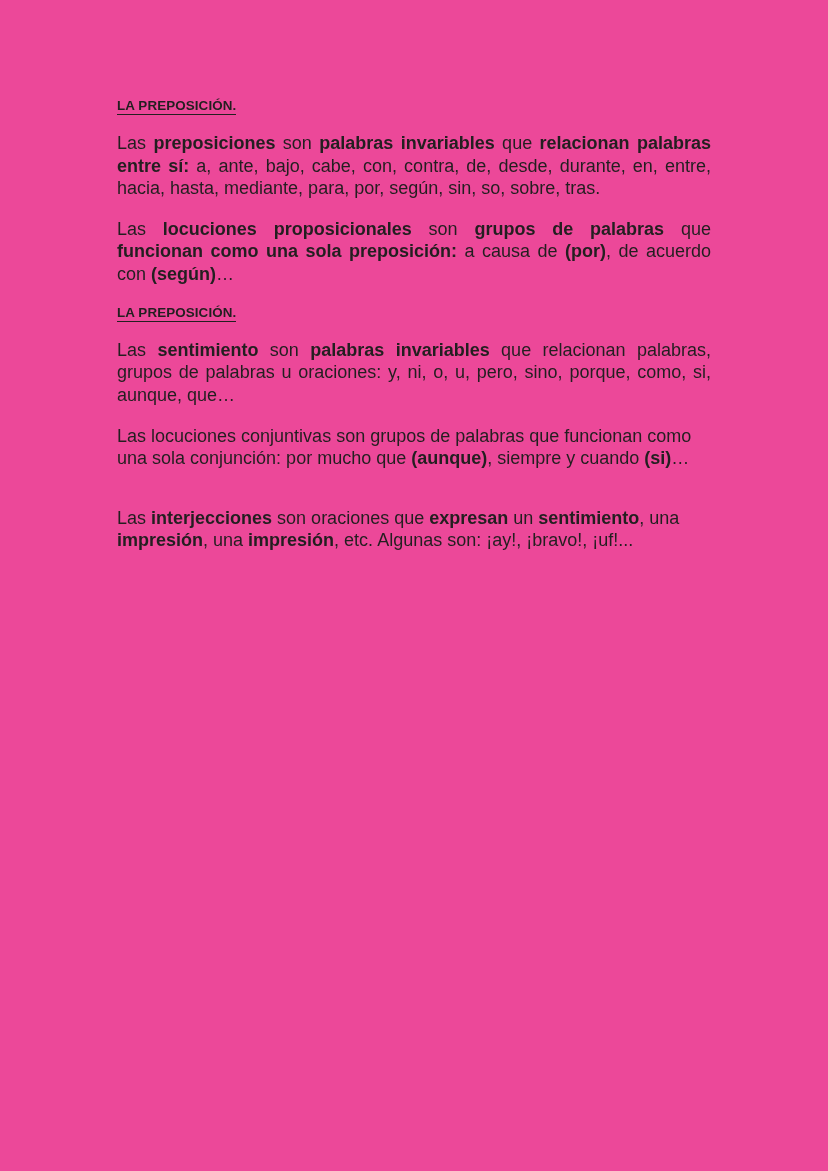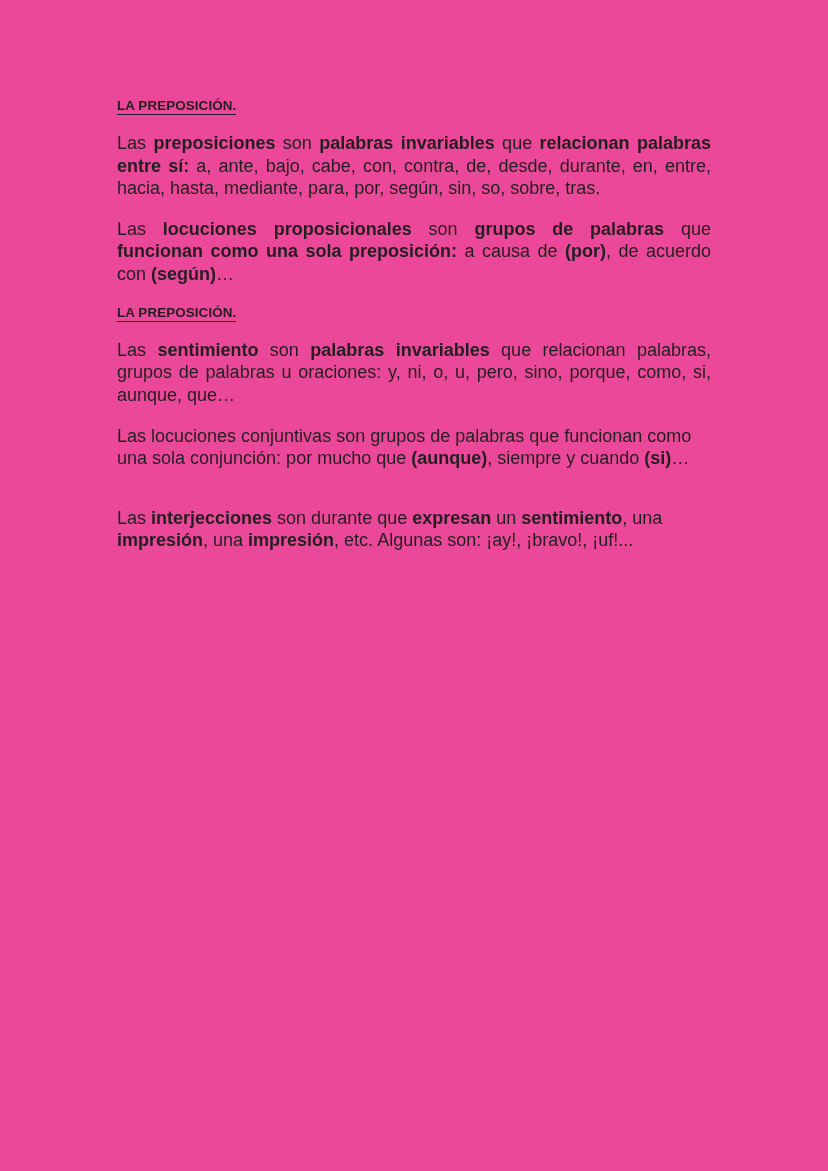--- a/index.html
+++ b/index.html
@@ -83,16 +83,16 @@
     <div class="gap-head-para"></div>
 
     <p class="para justified"><span>Las </span><span class="b">sentimiento</span><span> son </span><span class="b">palabras invariables</span><span> que relacionan palabras, grupos de palabras u oraciones: y, ni, o, u, pero, sino, porque, como, si, aunque, que…</span></p>
     <div class="gap-para-para"></div>
 
     <p class="para plain tight"><span>Las locuciones conjuntivas son grupos de palabras que funcionan como una sola conjunción: por mucho que </span><span class="b">(aunque)</span><span>, siempre y cuando </span><span class="b">(si)</span><span>…</span></p>
     <div class="gap-para-head"></div>
 
     <div class="gap-head-para"></div>
 
-    <p class="para plain tight"><span>Las </span><span class="b">interjecciones</span><span> son durante que </span><span class="b">expresan</span><span> un </span><span class="b">sentimiento</span><span>, una </span><span class="b">impresión</span><span>, una </span><span class="b">impresión</span><span>, etc. Algunas son: ¡ay!, ¡bravo!, ¡uf!...</span></p>
+    <p class="para plain tight"><span>Las </span><span class="b">interjecciones</span><span> son oraciones que </span><span class="b">expresan</span><span> un </span><span class="b">sentimiento</span><span>, una </span><span class="b">impresión</span><span>, una </span><span class="b">impresión</span><span>, etc. Algunas son: ¡ay!, ¡bravo!, ¡uf!...</span></p>
 
   </div>
 </div>
 
 </body></html>

